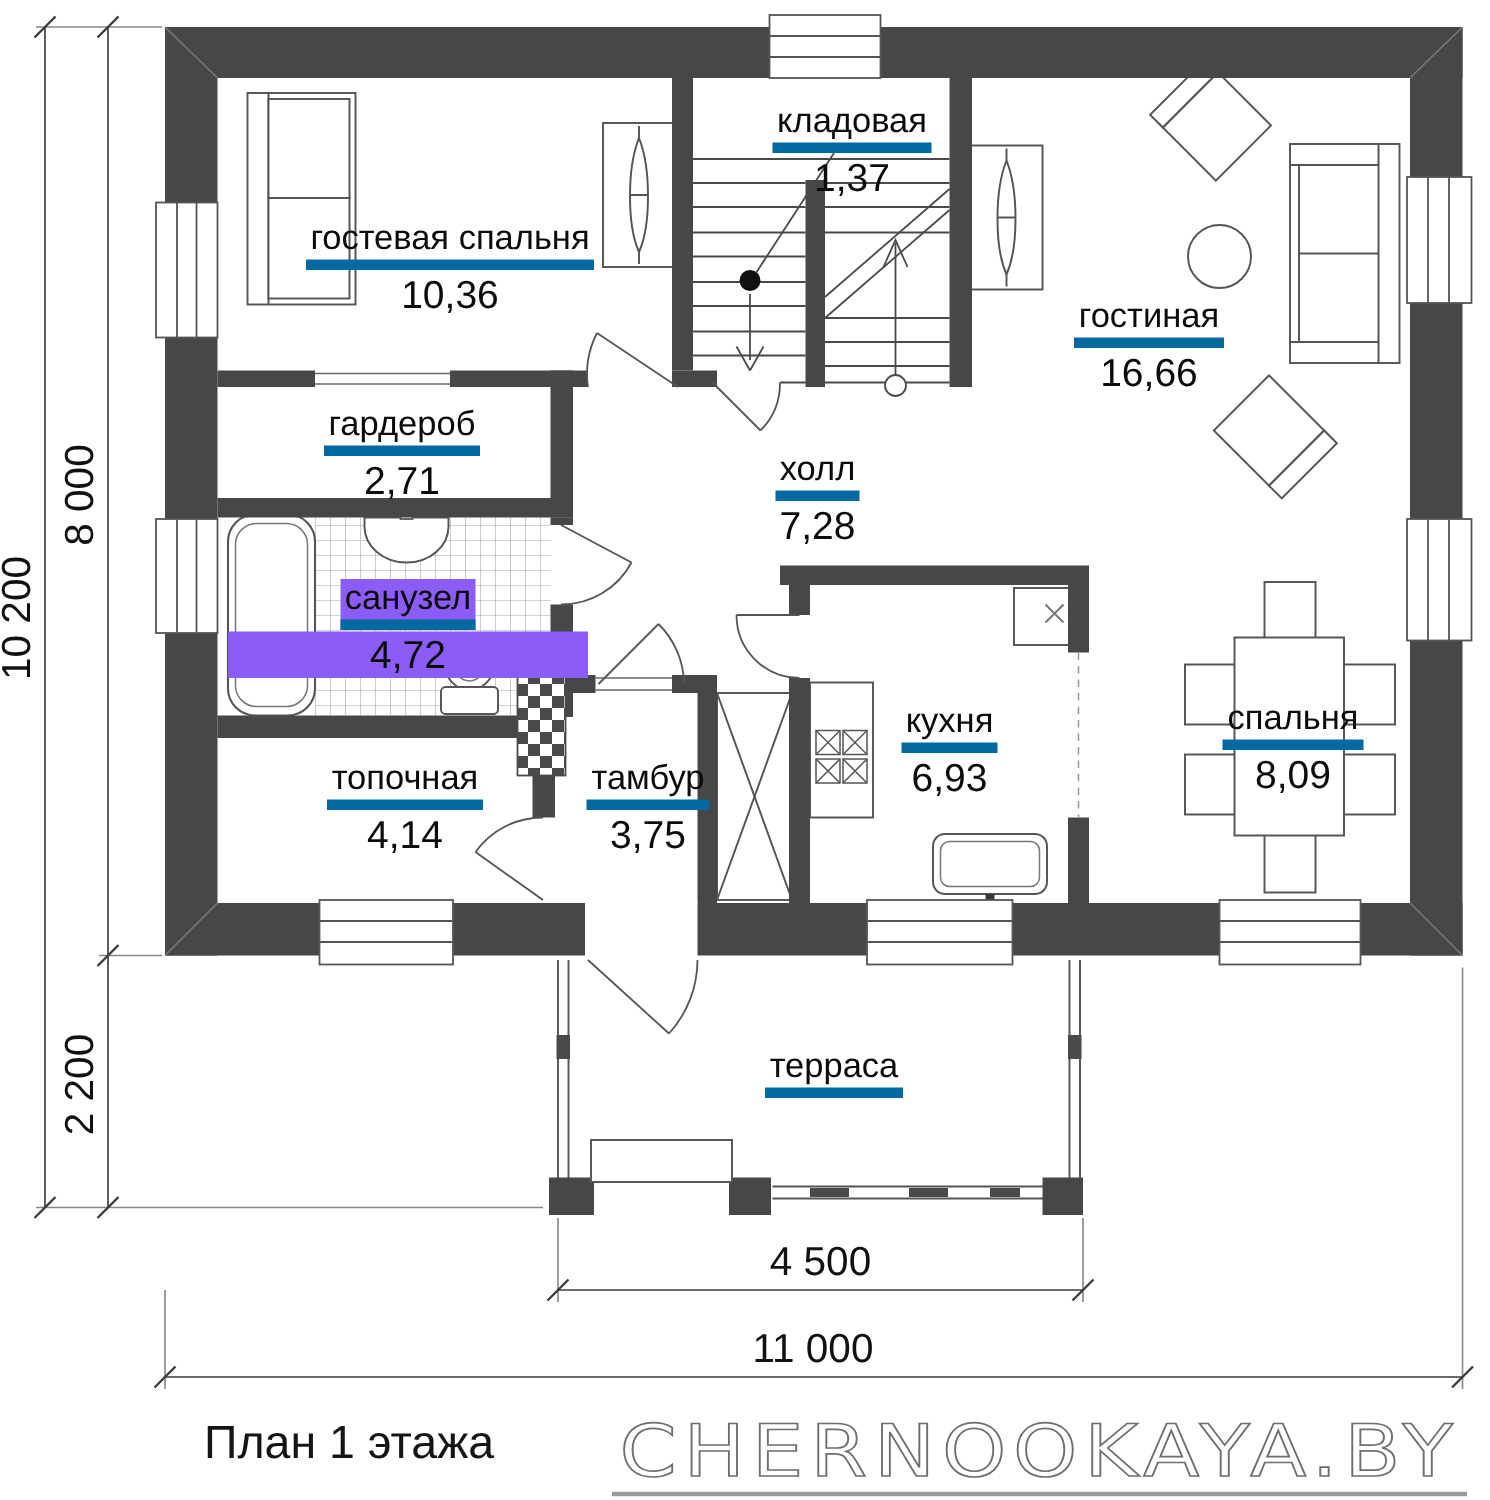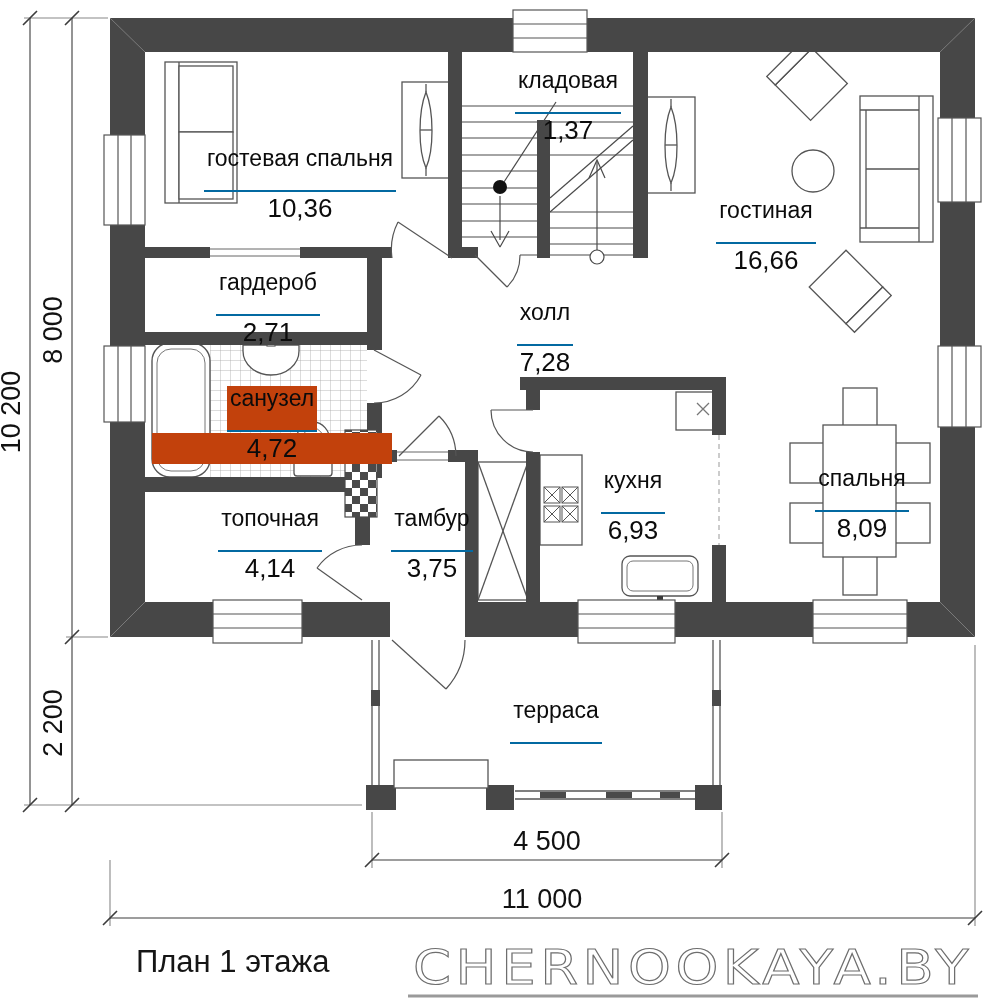--- a/index.html
+++ b/index.html
@@ -1,23 +1,23 @@
 <!DOCTYPE html>
 <html><head>
 <meta charset="utf-8">
 <style>
   html,body{margin:0;padding:0;background:#ffffff;}
   #plan-root{position:relative;width:993px;height:1000px;background:#fff;overflow:hidden;
              font-family:"Liberation Sans",sans-serif;}
   #plan-svg{position:absolute;left:0;top:0;}
   .lbl{position:absolute;text-align:center;color:#0b0b0b;z-index:5;}
-  .lbl .nm{display:inline-block;font-size:23px;line-height:1.12;border-bottom:2px solid #0369a1;
-           padding:0 3px 18px;white-space:nowrap;}
+  .lbl .nm{display:inline-block;font-size:23px;line-height:1.12;border-bottom:7px solid #0369a1;
+           padding:0 3px 1px;white-space:nowrap;}
   .lbl .ar{display:block;font-size:26px;line-height:1.2;margin-top:1px;}
-  .bgw{background:#c2410c;}
+  .bgw{background:#8b5cf6;}
   #plan-title{position:absolute;left:136px;top:944px;font-size:31px;color:#151515;z-index:5;}
 </style>
 </head>
 <body>
 
 <div id="plan-root">
 
 <svg id="plan-svg" width="993" height="1000" viewBox="0 0 993 1000">
   <defs>
     <pattern id="tiles" width="10" height="10" patternUnits="userSpaceOnUse">

